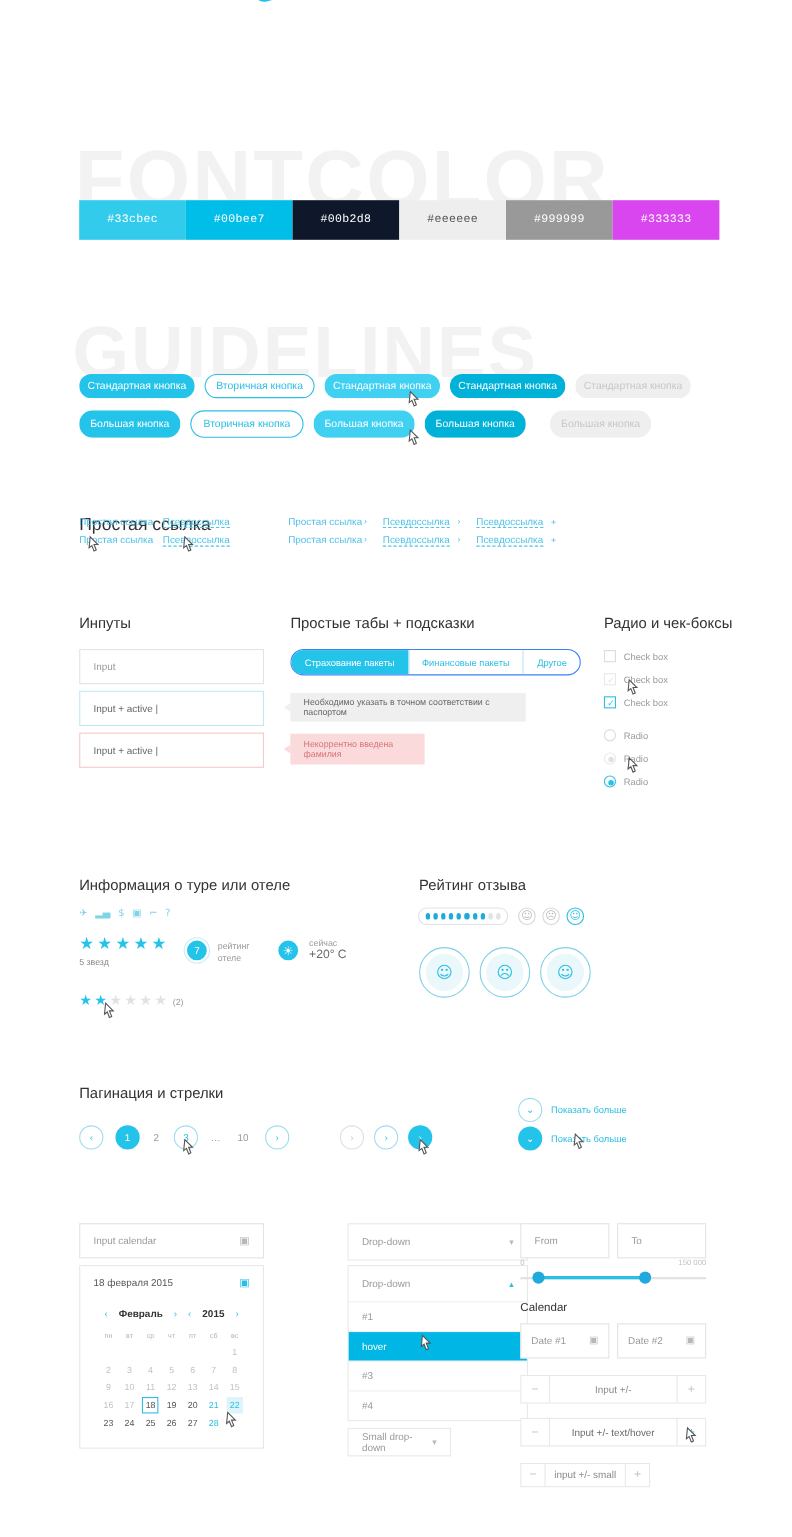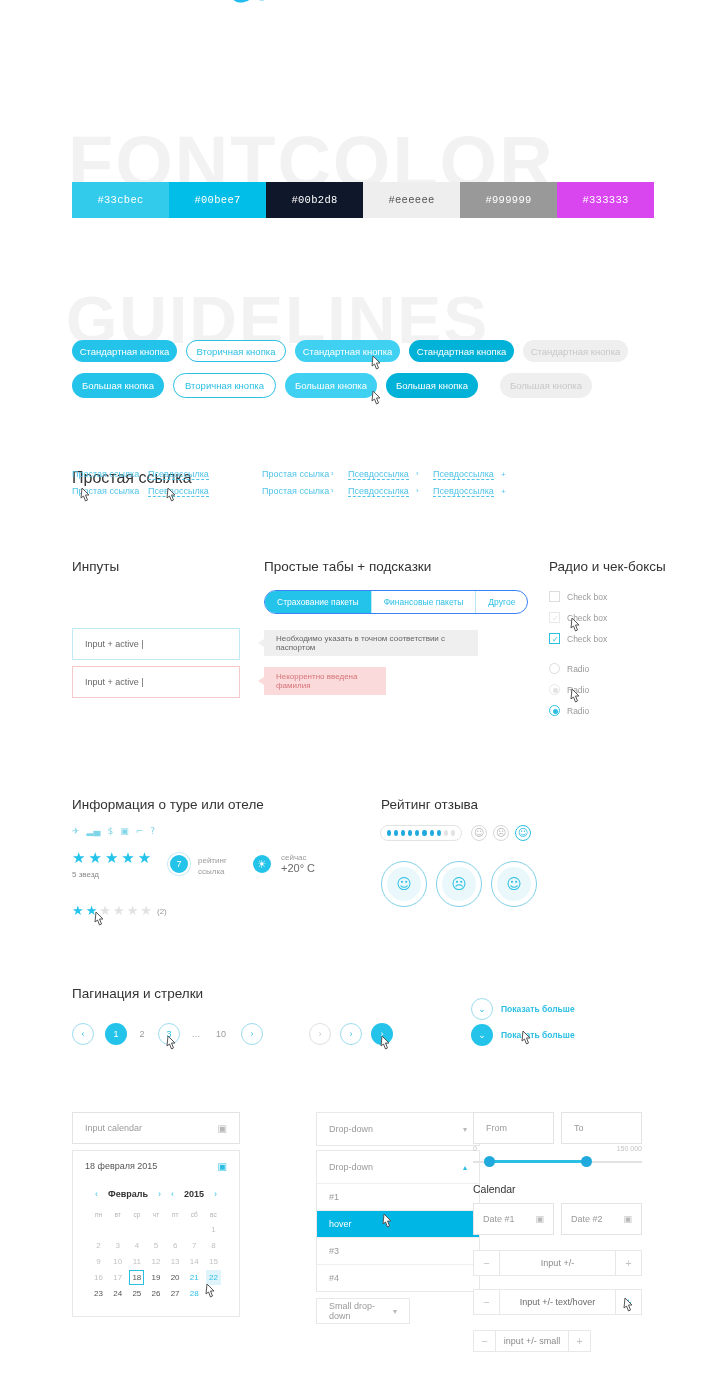--- a/index.html
+++ b/index.html
@@ -148,21 +148,21 @@
     position: absolute; width: 22px; height: 22px; border-radius: 50%;
     display: flex; align-items: center; justify-content: center; font-size: 9px; cursor: pointer;
   }
   .pg.ring { border: 1px solid #9ddcef; color: #2bbfe3; background: #fff; }
   .pg.ring-grey { border: 1px solid #e0e0e0; color: #c4c4c4; background: #fff; }
   .pg.fill { background: #24c3ea; color: #fff; }
   .pg.plain { color: #9a9a9a; }
   .pg.num { color: #9a9a9a; background: #fff; }
 
   .more-row { position: absolute; display: flex; align-items: center; gap: 8px; }
-  .more-lbl { font-size: 8.5px; color: #2bbfe3; font-weight: bold; }
+  .more-lbl { font-size: 8.5px; color: #2bbfe3; }
 
   
   .card { position: absolute; background: #fff; border: 1px solid #e8e8e8; }
   .cal-head { display: flex; align-items: center; justify-content: space-between; padding: 0 12px; height: 30px; font-size: 9px; color: #555; }
   .cal-icon { color: #2bbfe3; font-size: 10px; font-family: "DejaVu Sans", sans-serif; }
   .cal-nav { display: flex; align-items: center; justify-content: center; gap: 10px; font-size: 9px; color: #333; margin-top: 8px; }
   .cal-nav .arrow { color: #2bbfe3; font-size: 9px; cursor: pointer; }
   .cal-nav .mn { font-weight: bold; }
   table.cal { width: 134px; margin: 8px auto 0; border-collapse: collapse; }
   table.cal th { font-size: 6.5px; color: #b4b4b4; font-weight: normal; height: 14px; text-align: center; }
@@ -273,20 +273,21 @@
   <div class="cursor" style="left:166px; top:487px">
     <svg width="12" height="16" viewBox="0 0 12 16">
         <path d="M2 1l7 7H5.5l2 5-2 1-2-5L1 11z" fill="#fff" stroke="#555" stroke-width="1"></path>
       </svg>
   </div>
 
   <div class="h2" style="left:72px; top:559px">Инпуты</div>
   <div class="h2" style="left:264px; top:559px">Простые табы + подсказки</div>
   <div class="h2" style="left:549px; top:559px">Радио и чек-боксы</div>
 
+  <div class="inp" style="left:72px; top:590px; width:168px">Input</div>
   <div class="inp active" style="left:72px; top:628px; width:168px">Input + active |</div>
   <div class="inp error" style="left:72px; top:666px; width:168px">Input + active |</div>
 
   <div class="tabs">
     <div class="tab active">Страхование пакеты</div>
     <div class="tab">Финансовые пакеты</div>
     <div class="tab">Другое</div>
   </div>
 
   <div class="hint grey" style="left:264px; top:630px; width:214px; height:26px">Необходимо указать в точном соответствии с паспортом</div>
@@ -353,21 +354,21 @@
     <span class="star">★</span>
     <span class="star">★</span>
     <span class="star">★</span>
     <span class="star">★</span>
     <span class="star">★</span>
   </div>
   <div class="lbl2" style="left:72px; top:869px; color:#8a8a8a">5 звезд</div>
 
   <div class="circ-badge" style="left:168px; top:853px">7</div>
   <div class="lbl2" style="left:198px; top:855px">рейтинг</div>
-  <div class="lbl2" style="left:198px; top:866px">ссылка</div>
+  <div class="lbl2" style="left:198px; top:866px">отеле</div>
 
   <div class="circ-badge" style="left:251px; top:853px; font-size:11px; font-family:'DejaVu Sans',sans-serif; box-shadow:none;">☀</div>
   <div class="lbl2" style="left:281px; top:852px">сейчас</div>
   <div class="lbl2" style="left:281px; top:863px; font-size:11px; color:#6a6a6a">+20° С</div>
 
   <div class="stars" style="left:72px; top:904px; gap:2px">
     <span class="star sm">★</span>
     <span class="star sm">★</span>
     <span class="star sm off">★</span>
     <span class="star sm off">★</span>

